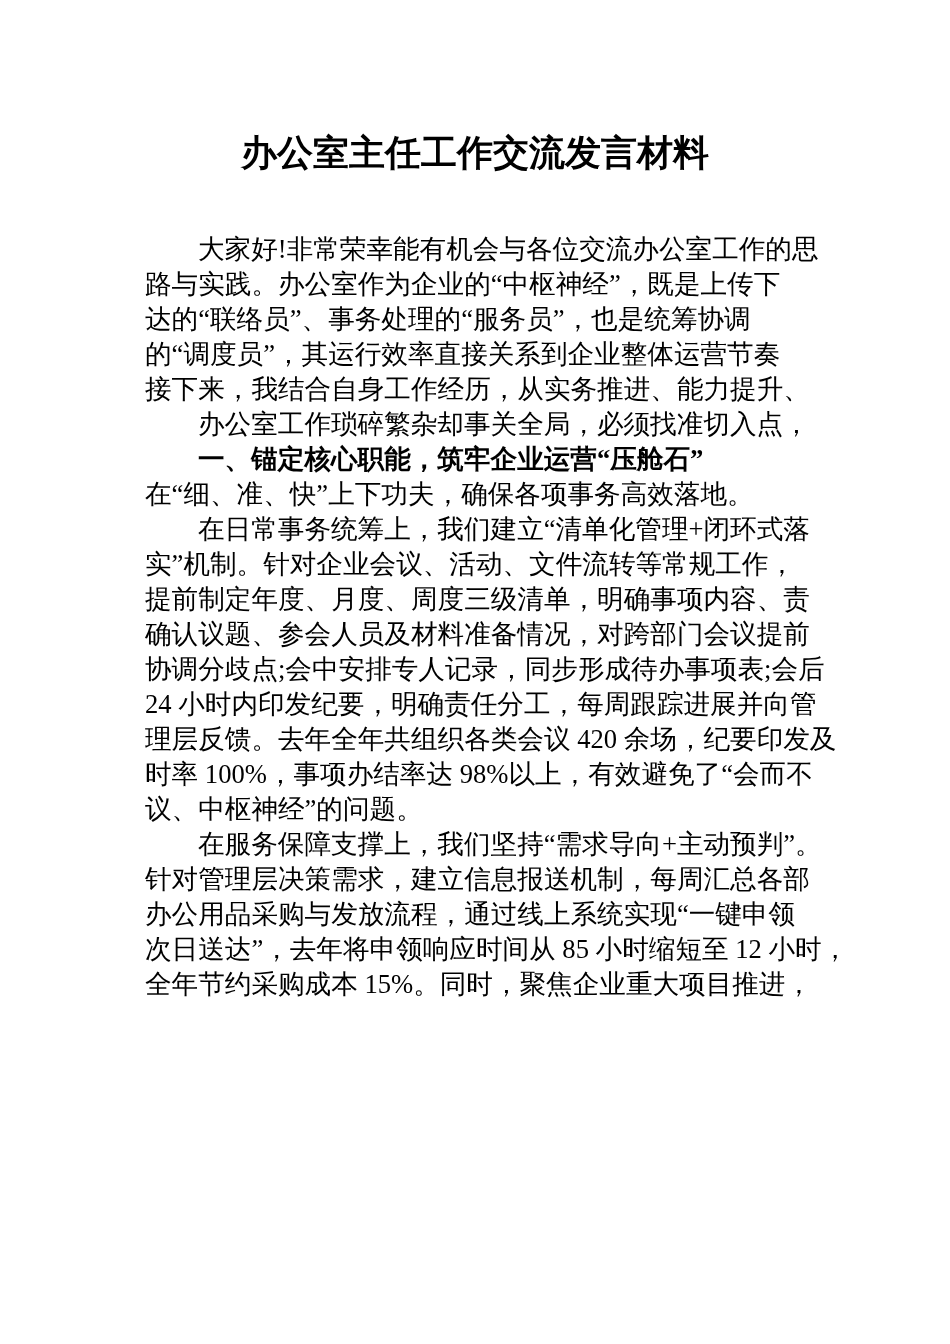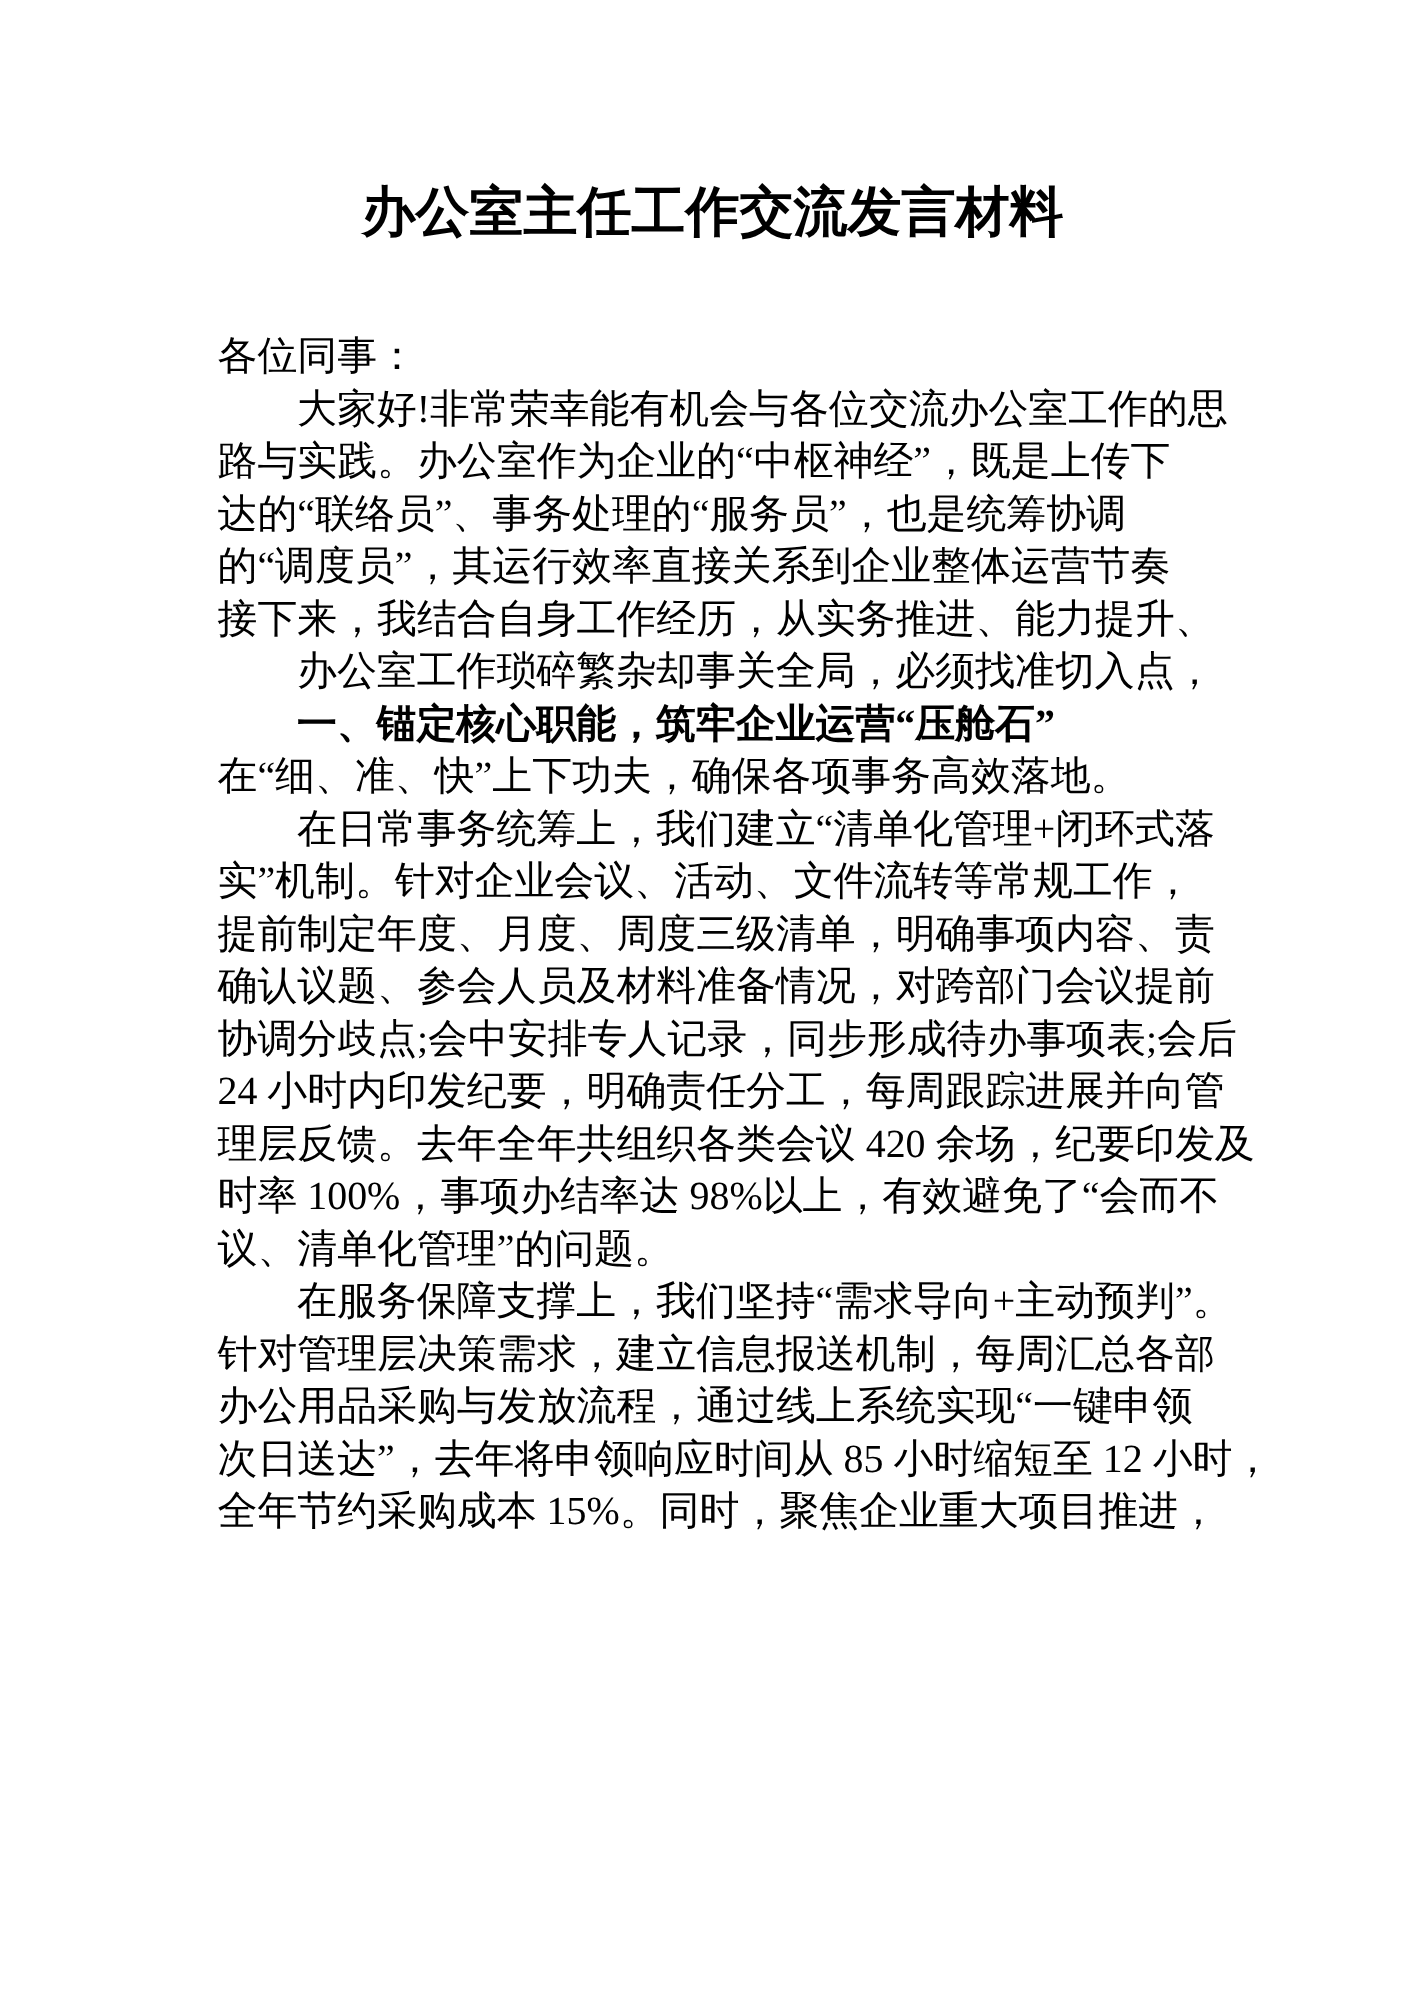--- a/index.html
+++ b/index.html
@@ -14,21 +14,21 @@
     font-family: "Liberation Serif", "DejaVu Serif", serif;
   }
   .page {
     position: relative;
     width: 950px;
     height: 1344px;
     overflow: hidden;
     background: #ffffff;
   }
   .doc-title {
-    margin: 4px;
+    margin: 16px;
     padding-top: 112px;
     text-align: center;
     font-size: 36px;
     line-height: 50px;
     font-weight: bold;
     letter-spacing: 0px;
     white-space: nowrap;
   }
   .doc-body {
     margin-top: 54px;
@@ -47,37 +47,36 @@
   .line.bold {
     font-weight: bold;
   }
 </style>
 </head>
 <body>
 
 <div class="page">
   <h1 class="doc-title">办公室主任工作交流发言材料</h1>
   <div class="doc-body">
-      <div class="line">各位同事：</div>
       <div class="line indent">大家好!非常荣幸能有机会与各位交流办公室工作的思</div>
       <div class="line">路与实践。办公室作为企业的“中枢神经”，既是上传下</div>
       <div class="line">达的“联络员”、事务处理的“服务员”，也是统筹协调</div>
       <div class="line">的“调度员”，其运行效率直接关系到企业整体运营节奏</div>
       <div class="line">接下来，我结合自身工作经历，从实务推进、能力提升、</div>
       <div class="line indent">办公室工作琐碎繁杂却事关全局，必须找准切入点，</div>
       <div class="line indent bold">一、锚定核心职能，筑牢企业运营“压舱石”</div>
       <div class="line">在“细、准、快”上下功夫，确保各项事务高效落地。</div>
       <div class="line indent">在日常事务统筹上，我们建立“清单化管理+闭环式落</div>
       <div class="line">实”机制。针对企业会议、活动、文件流转等常规工作，</div>
       <div class="line">提前制定年度、月度、周度三级清单，明确事项内容、责</div>
       <div class="line">确认议题、参会人员及材料准备情况，对跨部门会议提前</div>
       <div class="line">协调分歧点;会中安排专人记录，同步形成待办事项表;会后</div>
       <div class="line">24 小时内印发纪要，明确责任分工，每周跟踪进展并向管</div>
       <div class="line">理层反馈。去年全年共组织各类会议 420 余场，纪要印发及</div>
       <div class="line">时率 100%，事项办结率达 98%以上，有效避免了“会而不</div>
-      <div class="line">议、清单化管理”的问题。</div>
+      <div class="line">议、中枢神经”的问题。</div>
       <div class="line indent">在服务保障支撑上，我们坚持“需求导向+主动预判”。</div>
       <div class="line">针对管理层决策需求，建立信息报送机制，每周汇总各部</div>
       <div class="line">办公用品采购与发放流程，通过线上系统实现“一键申领</div>
       <div class="line">次日送达”，去年将申领响应时间从 85 小时缩短至 12 小时，</div>
       <div class="line">全年节约采购成本 15%。同时，聚焦企业重大项目推进，</div>
     </div>
 </div>
 
 </body></html>

